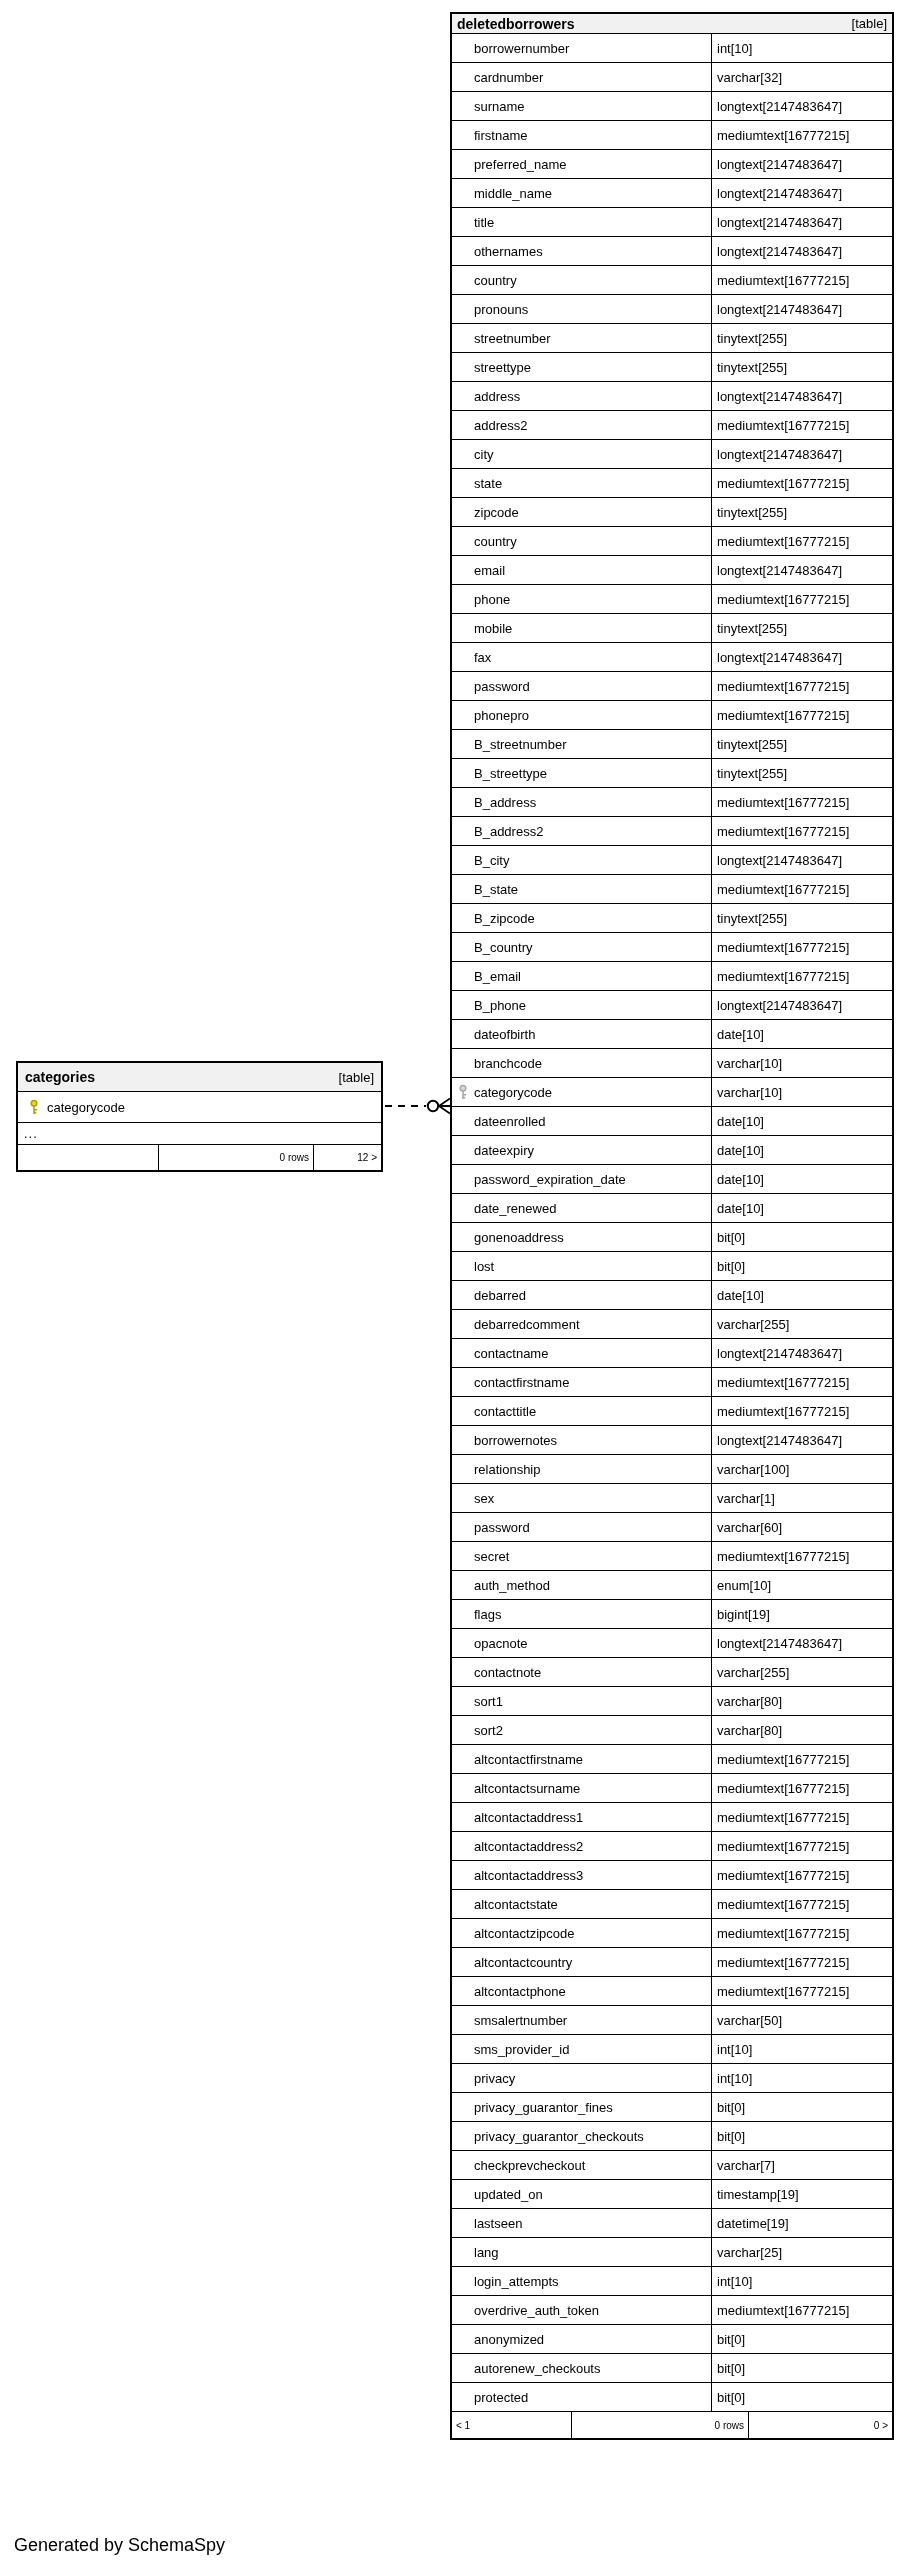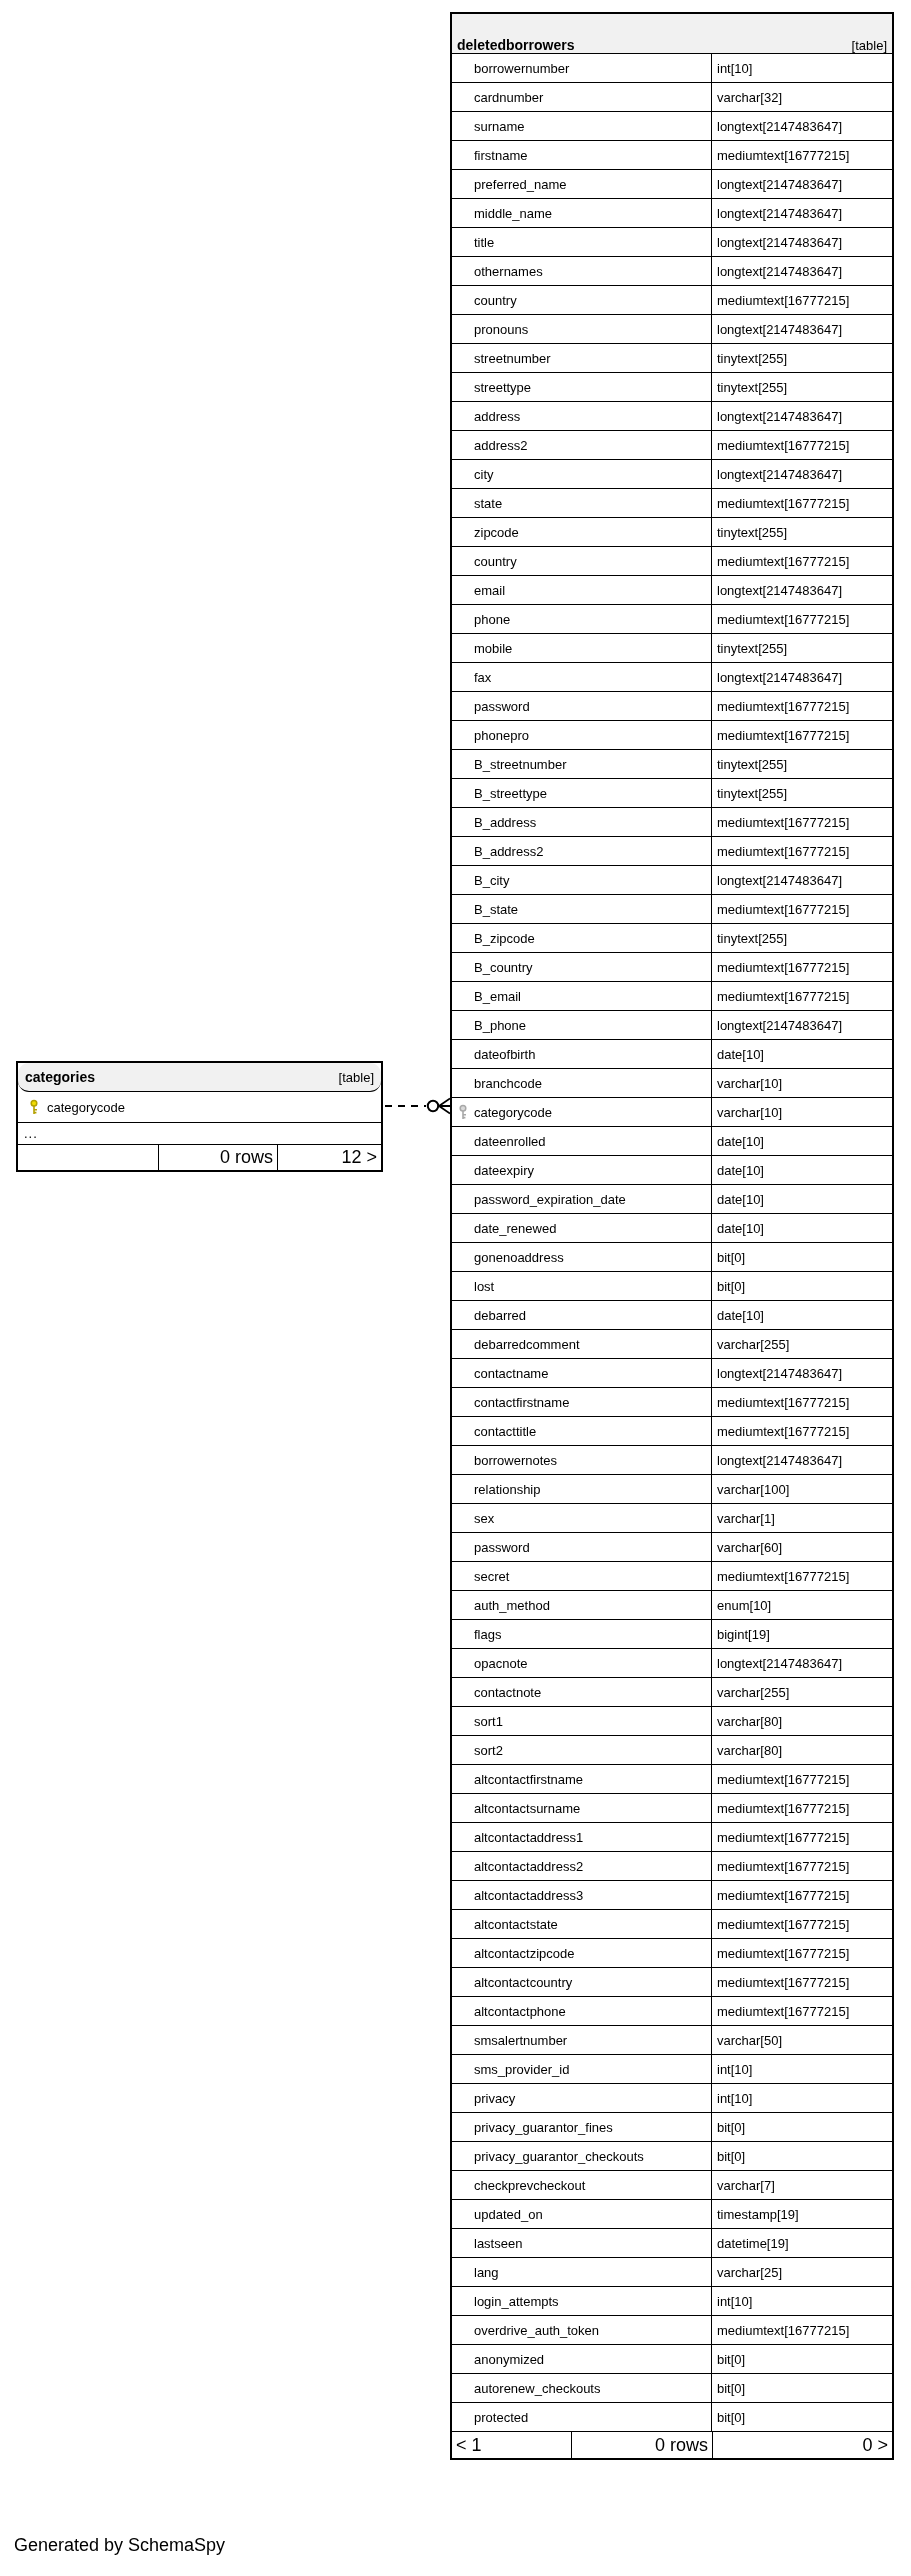--- a/index.html
+++ b/index.html
@@ -20,36 +20,36 @@
   .t-name{font-weight:bold;font-size:14px;}
   .t-badge{font-size:13px;}
   .t-row{
     display:flex;align-items:stretch;border-bottom:1px solid #000;
     box-sizing:border-box;position:relative;font-size:13px;
   }
   .t-rows .t-row:last-child{border-bottom:1px solid #000;}
   .cell{display:flex;align-items:center;box-sizing:border-box;}
   
   #deletedborrowers-node{left:450px;top:12px;width:444px;}
-  #deletedborrowers-node .t-header{height:40px;align-items:flex-end;}
+  #deletedborrowers-node .t-header{height:20px;}
   #deletedborrowers-node .t-row{height:29px;}
   #deletedborrowers-node .name-cell{width:260px;border-right:1px solid #000;padding-left:22px;}
   #deletedborrowers-node .type-cell{flex:1;padding-left:5px;}
   #deletedborrowers-node .key-icon{position:absolute;left:6px;top:50%;transform:translateY(-50%);}
   
   #categories-node{left:16px;top:1061px;width:367px;}
-  #categories-node .t-header{height:29px;padding:0 7px;border-radius:11px;}
+  #categories-node .t-header{height:29px;padding:0 7px;}
   #categories-node .t-row{height:31px;}
   #categories-node .name-cell{width:100%;padding-left:29px;}
   #categories-node .key-icon{position:absolute;left:11px;top:50%;transform:translateY(-50%);}
   .t-ellipsis{
     height:22px;border-bottom:1px solid #000;box-sizing:border-box;
     display:flex;align-items:center;padding-left:6px;font-size:13px;letter-spacing:1px;
   }
-  .t-footer{display:flex;box-sizing:border-box;font-size:18px;}
+  .t-footer{display:flex;box-sizing:border-box;font-size:10px;gap:36px;}
   #deletedborrowers-node .t-footer{height:26px;}
   #categories-node .t-footer{height:25px;}
   .f-cell{box-sizing:border-box;display:flex;align-items:center;}
   .f-cell.sep{border-right:1px solid #000;}
   .f-left{justify-content:flex-start;padding-left:4px;}
   .f-right{justify-content:flex-end;padding-right:4px;}
   #deletedborrowers-node .f-1{width:120px;}
   #deletedborrowers-node .f-2{width:141px;}
   #deletedborrowers-node .f-3{flex:1;}
   #categories-node .f-1{width:141px;}

